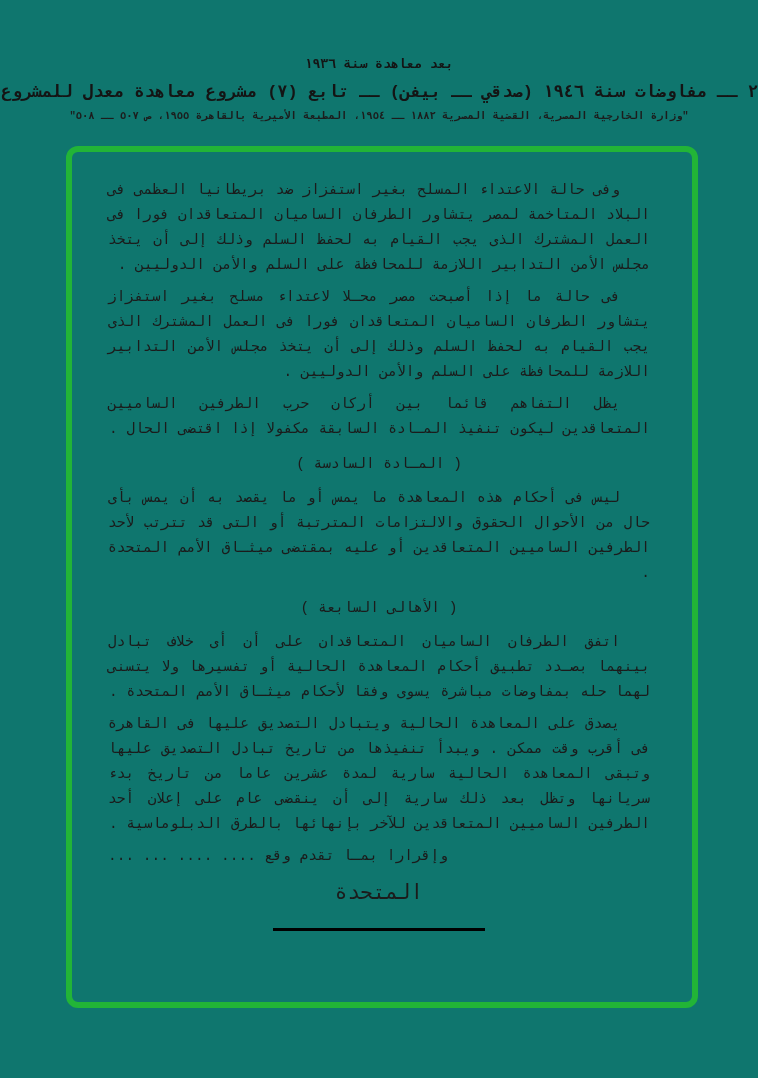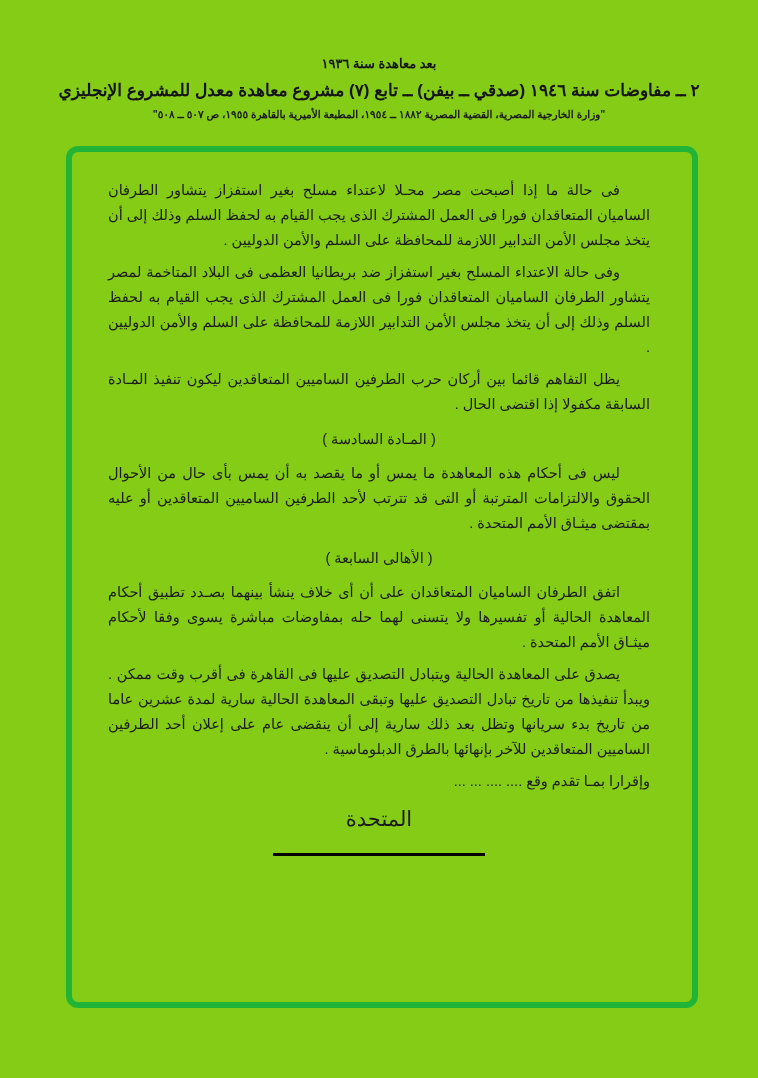--- a/index.html
+++ b/index.html
@@ -4,23 +4,23 @@
 <style>
   html, body {
     margin: 0;
     padding: 0;
     background: #ffffff;
   }
   .page {
     position: relative;
     width: 758px;
     height: 1078px;
-    background: #84cc16;
+    background: #0f766e;
     overflow: hidden;
-    font-family: Liberation Sans, sans-serif;
+    font-family: Liberation Mono, monospace;
     color: #141414;
     direction: rtl;
   }
   
   .page-header {
     position: absolute;
     top: 56px;
     left: 0;
     right: 0;
     text-align: center;
@@ -72,21 +72,21 @@
     margin: 0 0 7px 0;
     text-indent: 30px;
   }
   .article-heading {
     text-align: center;
     text-indent: 0 !important;
     margin: 10px 0 9px 0 !important;
     font-size: 14.5px;
   }
   .signature-line {
-    text-align: right;
+    text-align: left;
     text-indent: 0 !important;
     margin: 4px 0 10px 0 !important;
   }
   .protocol-heading {
     text-align: center;
     text-indent: 0 !important;
     font-size: 21px;
     margin: 12px 0 14px 0 !important;
   }
   .footnote-rule {
@@ -104,31 +104,31 @@
   <div class="page-header">
     <div class="header-context">بعد معاهدة سنة ١٩٣٦</div>
     <div class="header-title">٢ ــ مفاوضات سنة ١٩٤٦ (صدقي ــ بيفن) ــ تابع (٧) مشروع معاهدة معدل للمشروع الإنجليزي</div>
     <div class="header-citation">"وزارة الخارجية المصرية، القضية المصرية ١٨٨٢ ــ ١٩٥٤، المطبعة الأميرية بالقاهرة ١٩٥٥، ص ٥٠٧ ــ ٥٠٨"</div>
   </div>
 
   <div class="highlight-box" style="border-color: rgb(34, 180, 55);"></div>
 
   <div class="doc-body">
 
+    <p>وفى حالة الاعتداء المسلح بغير استفزاز ضد بريطانيا العظمى فى البلاد المتاخمة لمصر يتشاور الطرفان الساميان المتعاقدان فورا فى العمل المشترك الذى يجب القيام به لحفظ السلم وذلك إلى أن يتخذ مجلس الأمن التدابير اللازمة للمحافظة على السلم والأمن الدوليين .</p>
+
     <p>فى حالة ما إذا أصبحت مصر محـلا لاعتداء مسلح بغير استفزاز يتشاور الطرفان الساميان المتعاقدان فورا فى العمل المشترك الذى يجب القيام به لحفظ السلم وذلك إلى أن يتخذ مجلس الأمن التدابير اللازمة للمحافظة على السلم والأمن الدوليين .</p>
-
-    <p>وفى حالة الاعتداء المسلح بغير استفزاز ضد بريطانيا العظمى فى البلاد المتاخمة لمصر يتشاور الطرفان الساميان المتعاقدان فورا فى العمل المشترك الذى يجب القيام به لحفظ السلم وذلك إلى أن يتخذ مجلس الأمن التدابير اللازمة للمحافظة على السلم والأمن الدوليين .</p>
 
     <p>يظل التفاهم قائما بين أركان حرب الطرفين الساميين المتعاقدين ليكون تنفيذ المـادة السابقة مكفولا إذا اقتضى الحال .</p>
 
     <p class="article-heading">( المـادة السادسة )</p>
     <p>ليس فى أحكام هذه المعاهدة ما يمس أو ما يقصد به أن يمس بأى حال من الأحوال الحقوق والالتزامات المترتبة أو التى قد تترتب لأحد الطرفين الساميين المتعاقدين أو عليه بمقتضى ميثـاق الأمم المتحدة .</p>
 
     <p class="article-heading">( الأهالى السابعة )</p>
-    <p>اتفق الطرفان الساميان المتعاقدان على أن أى خلاف ينشأ بينهما بصـدد تطبيق أحكام المعاهدة الحالية أو تفسيرها ولا يتسنى لهما حله بمفاوضات مباشرة يسوى وفقا لأحكام ميثـاق الأمم المتحدة .</p>
+    <p>اتفق الطرفان الساميان المتعاقدان على أن أى خلاف تبادل بينهما بصـدد تطبيق أحكام المعاهدة الحالية أو تفسيرها ولا يتسنى لهما حله بمفاوضات مباشرة يسوى وفقا لأحكام ميثـاق الأمم المتحدة .</p>
 
     <p>يصدق على المعاهدة الحالية ويتبادل التصديق عليها فى القاهرة فى أقرب وقت ممكن . ويبدأ تنفيذها من تاريخ تبادل التصديق عليها وتبقى المعاهدة الحالية سارية لمدة عشرين عاما من تاريخ بدء سريانها وتظل بعد ذلك سارية إلى أن ينقضى عام على إعلان أحد الطرفين الساميين المتعاقدين للآخر بإنهائها بالطرق الدبلوماسية .</p>
 
     <p class="signature-line">وإقرارا بمـا تقدم وقع .... .... ... ...</p>
 
     <p class="protocol-heading">المتحدة</p>
 
 
     <div class="footnote-rule"></div>
 

